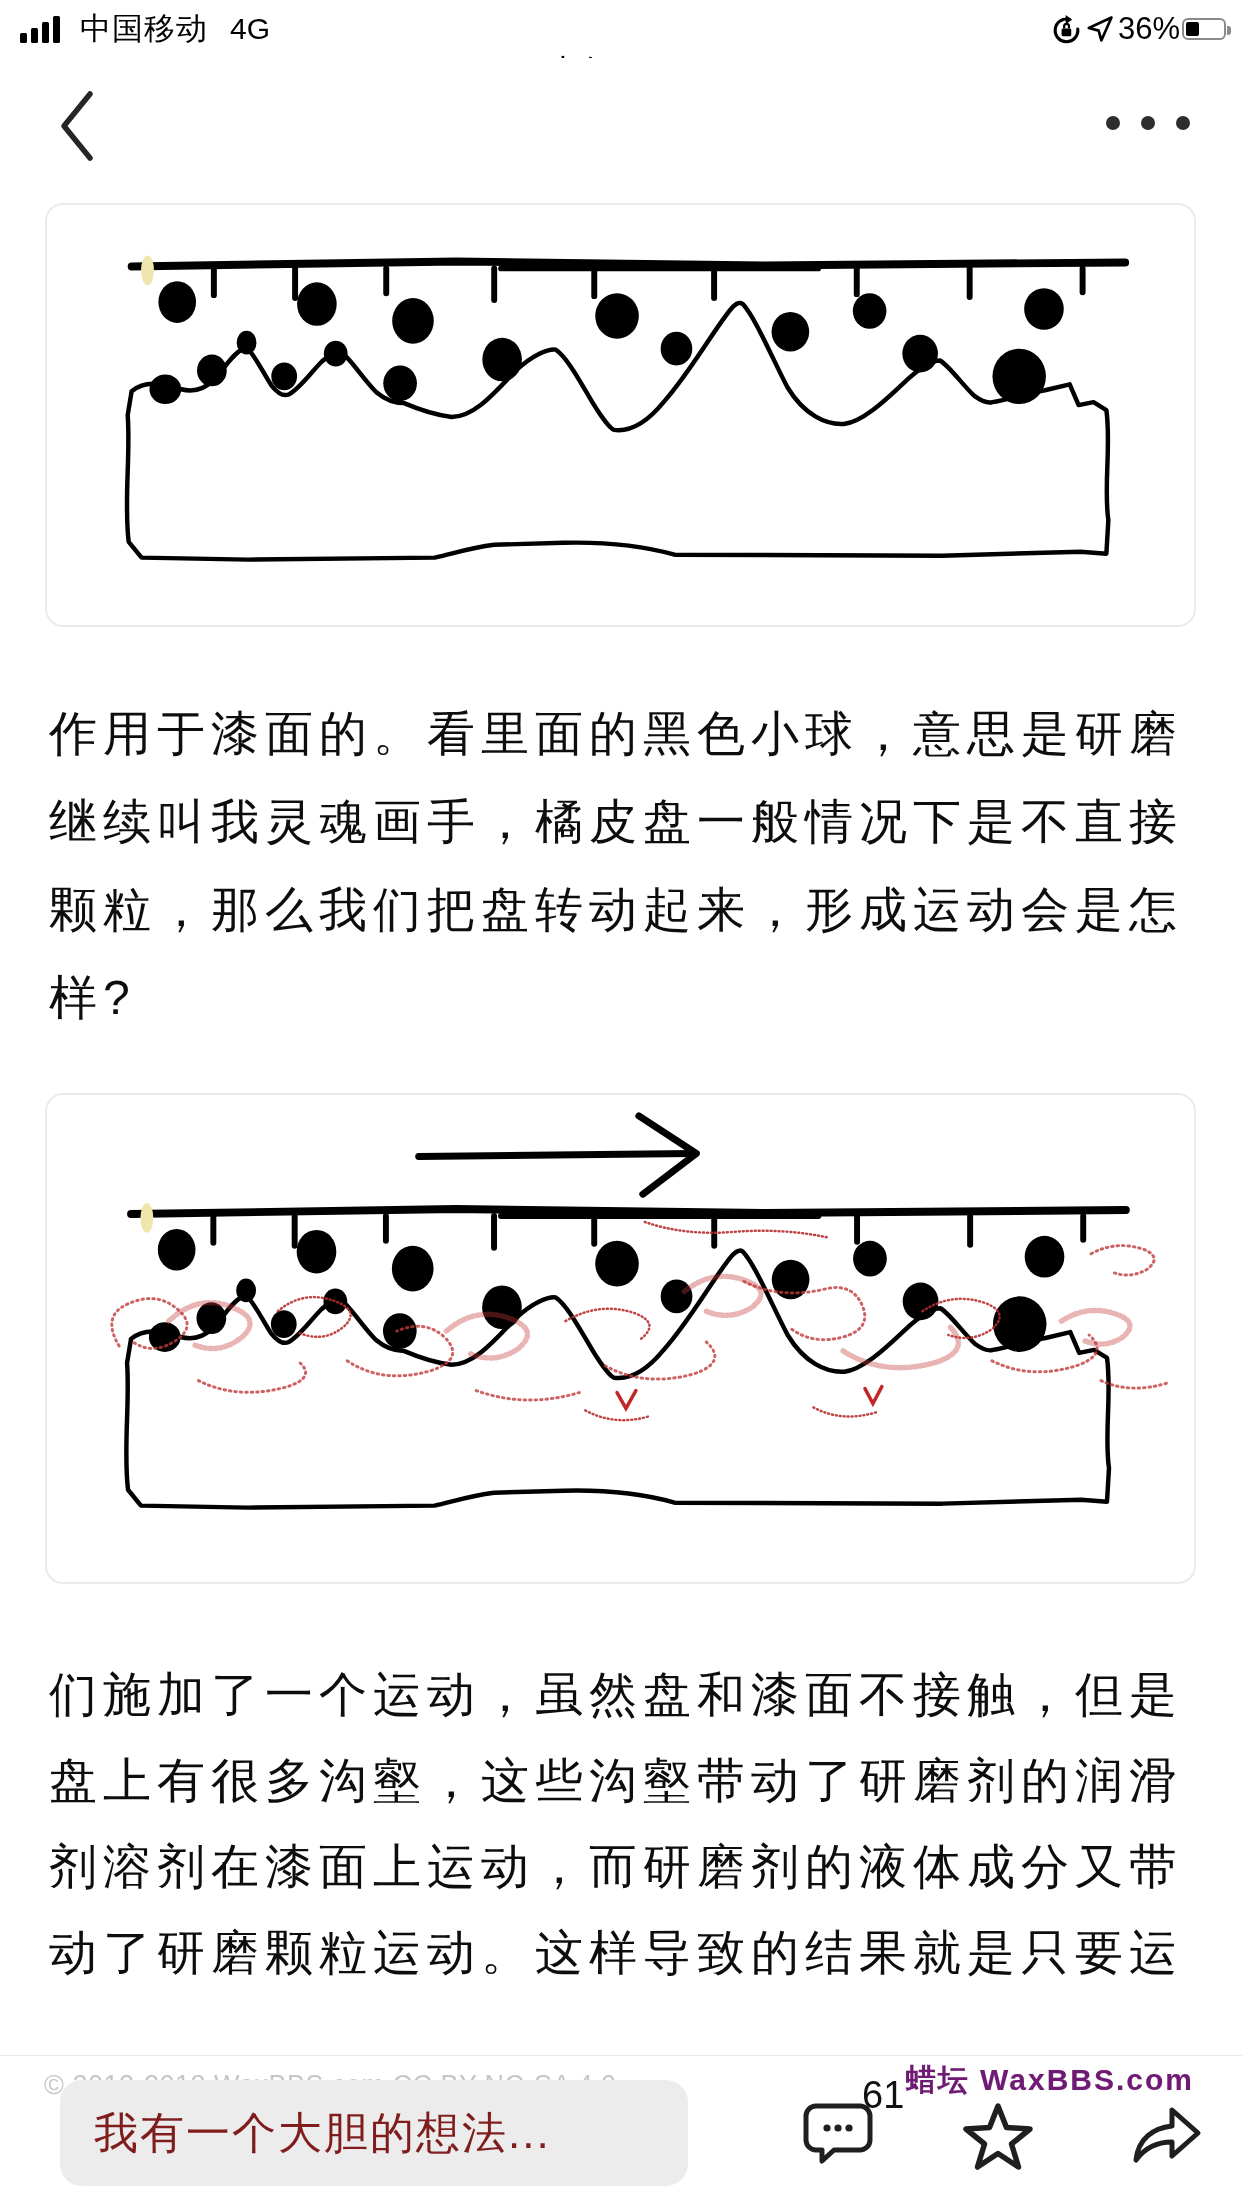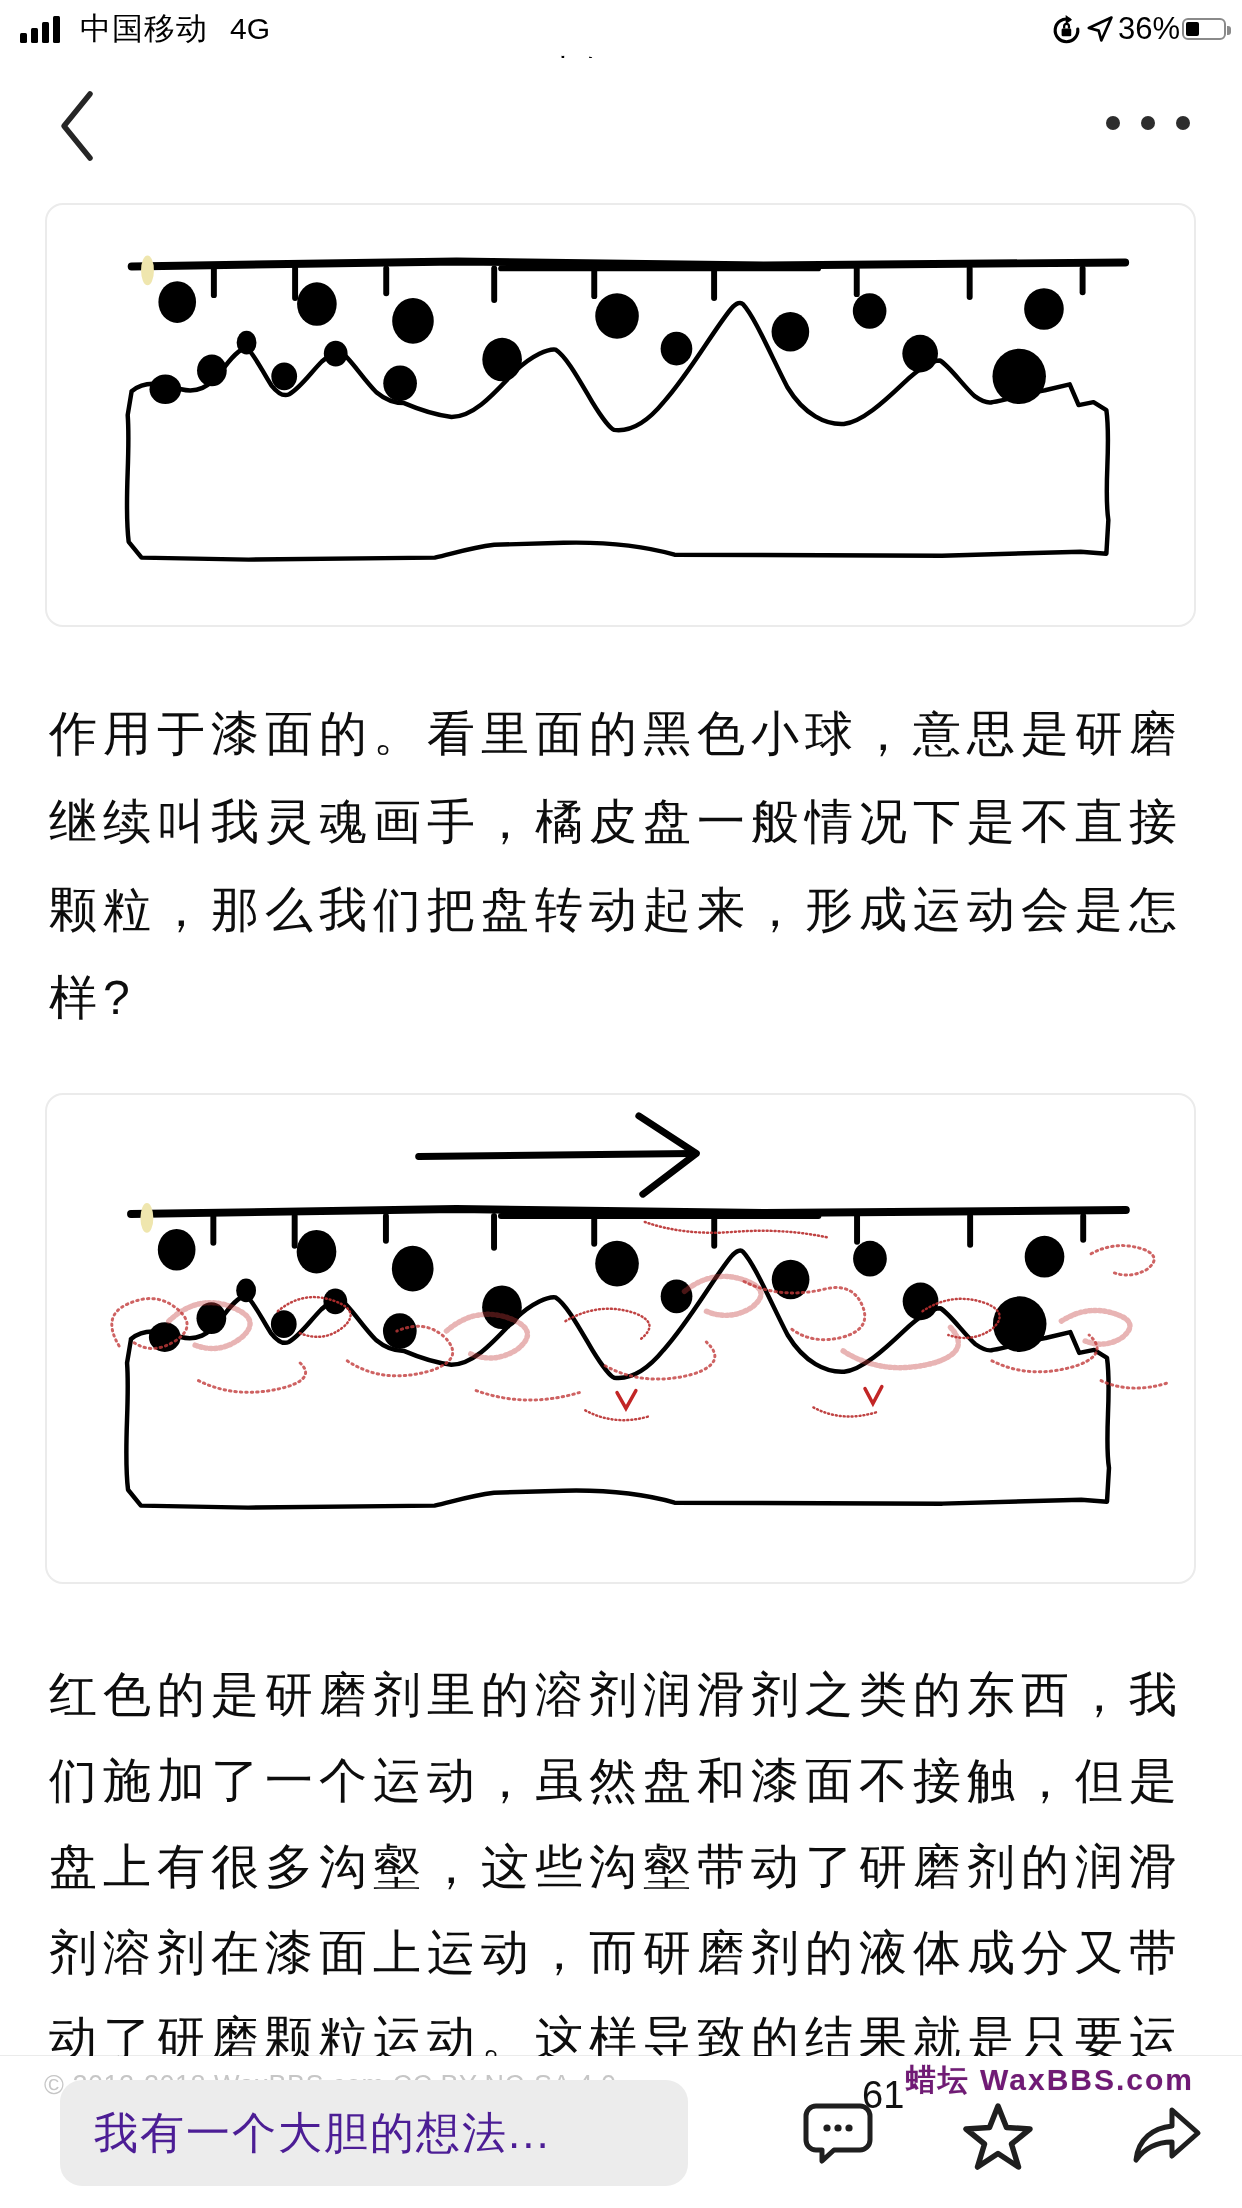--- a/index.html
+++ b/index.html
@@ -40,21 +40,21 @@
   .para{position:absolute;left:49px;width:1150px;color:#0d0d0d;font-size:48px;letter-spacing:6px;}
   .para .ln{height:88px;line-height:88px;white-space:nowrap;}
   .para1{top:690px;}
   .para2{top:1652px;}
   .para2 .ln{height:86px;line-height:86px;}
   
   .footer{position:absolute;left:0;top:2056px;width:1242px;height:152px;background:#ffffff;box-shadow:0 -1px 0 rgba(0,0,0,0.08);}
   .copyright{position:absolute;left:44px;top:14px;font-size:27px;color:#c6c6c6;letter-spacing:0.5px;}
   .watermark{position:absolute;right:48px;top:4px;font-size:30px;font-weight:700;color:#701a75;letter-spacing:2px;text-shadow:0 0 1px #c9c9c9;}
   .cmt-input{position:absolute;left:60px;top:24px;width:628px;height:106px;background:#ececec;border-radius:22px;display:flex;align-items:center;padding-left:34px;box-sizing:border-box;}
-  .cmt-input span{font-size:44px;color:#4c1d95;letter-spacing:2px;}
+  .cmt-input span{font-size:44px;color:#7f1d1d;letter-spacing:2px;}
   .ficon{position:absolute;}
   .cmt-count{position:absolute;left:862px;top:18px;font-size:38px;color:#111;}
 </style>
 </head>
 <body>
 
 <div class="statusbar">
   <div class="sb-left">
     <div class="sig">
       <span style="height:10px"></span>
@@ -194,21 +194,20 @@
       <path class="spray3" d="M540 318 q30 16 64 6"></path>
       <path class="spray3" d="M770 315 q30 16 66 4"></path>
 
       <path d="M572 300 l9 16 l10 -18" stroke="#c22626" stroke-width="3.5" fill="none" stroke-linecap="round"></path>
       <path d="M822 296 l8 15 l9 -17" stroke="#c22626" stroke-width="3.5" fill="none" stroke-linecap="round"></path>
     </g>
   </svg>
 </div>
 
 <div class="para para2">
-  <div class="ln">红色的是研磨剂里的溶剂润滑剂之类的东西，我</div>
   <div class="ln">们施加了一个运动，虽然盘和漆面不接触，但是</div>
   <div class="ln">盘上有很多沟壑，这些沟壑带动了研磨剂的润滑</div>
   <div class="ln">剂溶剂在漆面上运动，而研磨剂的液体成分又带</div>
   <div class="ln">动了研磨颗粒运动。这样导致的结果就是只要运</div>
 </div>
 
 <div class="footer">
   <div class="copyright">© 2012-2018 WaxBBS.com CC BY-NC-SA 4.0</div>
   <div class="watermark">蜡坛 WaxBBS.com</div>
   <div class="cmt-input">

